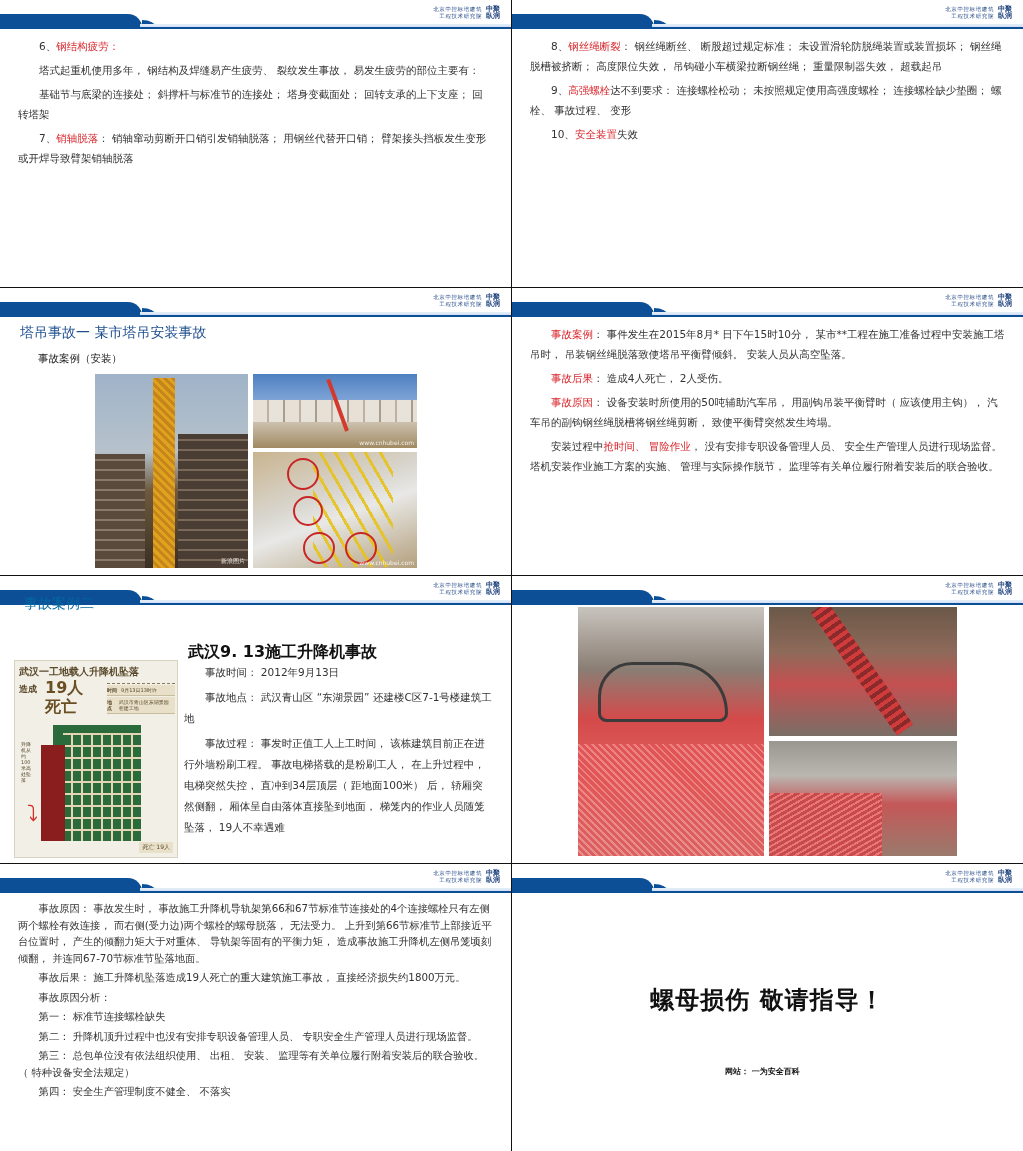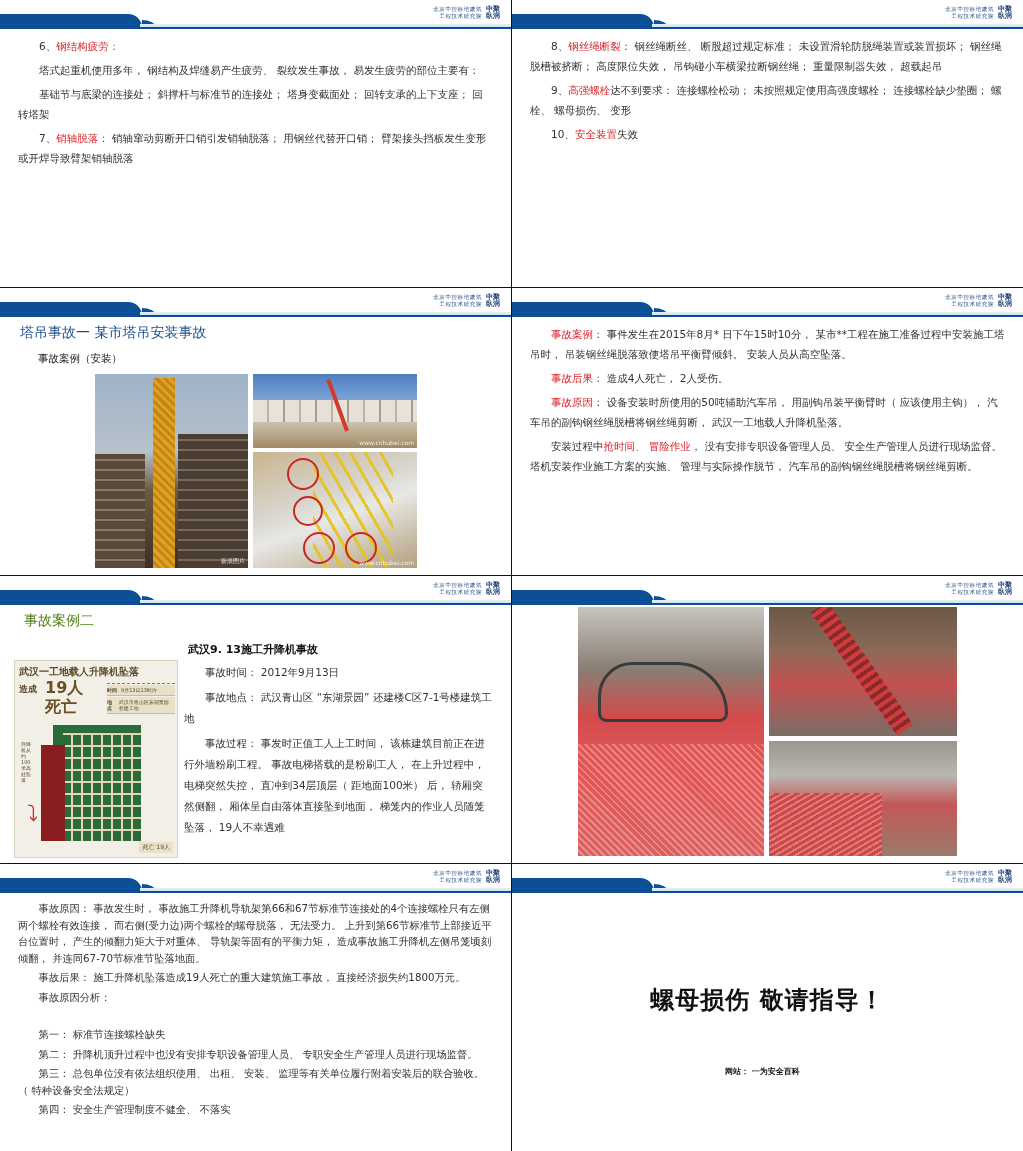--- a/index.html
+++ b/index.html
@@ -58,21 +58,21 @@
   .info .big2 { position:absolute; left:30px; top:36px; font-size: 16px; font-weight: bold; color: #6a4e24; }
   .info .tbl { position:absolute; left:92px; top:22px; width:68px; font-size:5px; color:#5a4a2c; border-top: 1px dashed #8a7a5a; }
   .info .tbl div { display:flex; gap:4px; padding:2px 0; border-bottom:1px solid #c8bc9e; background:#e8e0c8; margin-top:1px; }
   .info .tower { position:absolute; left:38px; top:64px; width:88px; height:116px; background: #2b6a3a; }
   .info .tower .grid2 { position:absolute; inset:8px 0 0 10px; background: repeating-linear-gradient(90deg, transparent 0 8px, #e4d6b4 8px 10px), repeating-linear-gradient(0deg, transparent 0 10px, #e4d6b4 10px 12px); }
   .info .lift { position:absolute; left:26px; top:84px; width:24px; height:96px; background:#8a1e1e; }
   .info .arrow { position:absolute; left:12px; top:140px; font-size:22px; color:#d42a2a; }
   .info .note { position:absolute; right:4px; bottom:4px; font-size:6px; color:#5a4a2c; background:#e8e0c8; padding:1px 3px; }
   .info .vt { position:absolute; left:6px; top:80px; width:10px; font-size:5px; color:#5a4a2c; line-height:6px; }
 
-  .case-h { position:absolute; left:188px; top:66px; font-size: 11px; font-weight: bold; color:#111; }
+  .case-h { position:absolute; left:188px; top:66px; font-size: 16px; font-weight: bold; color:#111; }
   .case-b { position:absolute; left:184px; right:18px; top:86px; font-size:10.5px; line-height:21px; color:#333; }
 
   .end-title { position:absolute; left:0; right:0; top:120px; text-align:center; font-size: 24px; font-weight: bold; color:#111; letter-spacing: 1px; }
   .end-site { position:absolute; left:213px; top:202px; font-size: 8px; font-weight: bold; color:#111; }
   .end-wm { position:absolute; left:144px; top:230px; font-size: 16px; font-style: italic; color:#5b5bd6; letter-spacing: 0.5px; }
 </style>
 </head>
 <body>
 
 <div class="grid">
@@ -112,21 +112,21 @@
             <div>工程技术研究院</div>
           </div>
         <div class="lm">
             <div>中聚</div>
             <div>臥润</div>
           </div>
       </div>
     </div>
     <div class="body">
       <div class="p"><span>8、</span><span class="red">钢丝绳断裂</span><span>： 钢丝绳断丝、 断股超过规定标准； 未设置滑轮防脱绳装置或装置损坏； 钢丝绳脱槽被挤断； 高度限位失效， 吊钩碰小车横梁拉断钢丝绳； 重量限制器失效， 超载起吊</span></div>
-      <div class="p"><span>9、</span><span class="red">高强螺栓</span><span>达不到要求： 连接螺栓松动； 未按照规定使用高强度螺栓； 连接螺栓缺少垫圈； 螺栓、 螺母损伤、 变形</span></div>
+      <div class="p"><span>9、</span><span class="red">高强螺栓</span><span>达不到要求： 连接螺栓松动； 未按照规定使用高强度螺栓； 连接螺栓缺少垫圈； 螺栓、 事故过程、 变形</span></div>
       <div class="p"><span>10、</span><span class="red">安全装置</span><span>失效</span></div>
     </div>
   </div>
 
   <div class="slide c0 r1">
     <div class="hdr">
       <div class="band"></div>
       <div class="rule2"></div>
       <div class="rule"></div>
       <div class="logo">
@@ -175,42 +175,42 @@
           </div>
         <div class="lm">
             <div>中聚</div>
             <div>臥润</div>
           </div>
       </div>
     </div>
     <div class="body">
       <div class="p"><span class="red">事故案例</span><span>： 事件发生在2015年8月* 日下午15时10分， 某市**工程在施工准备过程中安装施工塔吊时， 吊装钢丝绳脱落致使塔吊平衡臂倾斜。 安装人员从高空坠落。</span></div>
       <div class="p"><span class="red">事故后果</span><span>： 造成4人死亡， 2人受伤。</span></div>
-      <div class="p"><span class="red">事故原因</span><span>： 设备安装时所使用的50吨辅助汽车吊， 用副钩吊装平衡臂时（ 应该使用主钩）， 汽车吊的副钩钢丝绳脱槽将钢丝绳剪断， 武汉一工地载人升降机坠落。</span></div>
-      <div class="p"><span>安装过程中</span><span class="red">抢时间、 冒险作业</span><span>， 没有安排专职设备管理人员、 安全生产管理人员进行现场监督。 塔机安装作业施工方案的实施、 管理与实际操作脱节， 汽车吊的副钩钢丝绳脱槽将钢丝绳剪断。</span></div>
+      <div class="p"><span class="red">事故原因</span><span>： 设备安装时所使用的50吨辅助汽车吊， 用副钩吊装平衡臂时（ 应该使用主钩）， 汽车吊的副钩钢丝绳脱槽将钢丝绳剪断， 致使平衡臂突然发生垮塌。</span></div>
+      <div class="p"><span>安装过程中</span><span class="red">抢时间、 冒险作业</span><span>， 没有安排专职设备管理人员、 安全生产管理人员进行现场监督。 塔机安装作业施工方案的实施、 管理与实际操作脱节， 监理等有关单位履行附着安装后的联合验收。</span></div>
     </div>
   </div>
 
   <div class="slide c0 r2">
     <div class="hdr">
       <div class="band"></div>
       <div class="rule2"></div>
       <div class="rule"></div>
       <div class="logo">
         <div class="lt">
             <div>北京中控标培建筑</div>
             <div>工程技术研究院</div>
           </div>
         <div class="lm">
             <div>中聚</div>
             <div>臥润</div>
           </div>
       </div>
     </div>
-    <div class="title" style="left:24px;top:36px;color:#4d7c0f;">事故案例二</div>
+    <div class="title" style="left:24px;top:19px;color:#0369a1;">事故案例二</div>
     <div class="info">
       <div class="h1">武汉一工地载人升降机坠落</div>
       <div class="h2" style="top:22px;">造成</div>
       <div class="big" style="top:16px;">19人</div>
       <div class="big2">死亡</div>
       <div class="tbl">
         <div>
             <b>时间</b>
             <span>9月13日13时许</span>
           </div>
@@ -275,21 +275,21 @@
           </div>
         <div class="lm">
             <div>中聚</div>
             <div>臥润</div>
           </div>
       </div>
     </div>
     <div class="body" style="top:36px;line-height:16.5px;font-size:10.3px;">
       <div class="p" style="margin-bottom:3px;">事故原因： 事故发生时， 事故施工升降机导轨架第66和67节标准节连接处的4个连接螺栓只有左侧两个螺栓有效连接， 而右侧(受力边)两个螺栓的螺母脱落， 无法受力。 上升到第66节标准节上部接近平台位置时， 产生的倾翻力矩大于对重体、 导轨架等固有的平衡力矩， 造成事故施工升降机左侧吊笼顷刻倾翻， 并连同67-70节标准节坠落地面。</div>
       <div class="p" style="margin-bottom:3px;">事故后果： 施工升降机坠落造成19人死亡的重大建筑施工事故， 直接经济损失约1800万元。</div>
-      <div class="p" style="margin-bottom:21px;">事故原因分析：</div>
+      <div class="p" style="margin-bottom:3px;">事故原因分析：</div>
       <div class="p" style="margin-bottom:3px;">第一： 标准节连接螺栓缺失</div>
       <div class="p" style="margin-bottom:3px;">第二： 升降机顶升过程中也没有安排专职设备管理人员、 专职安全生产管理人员进行现场监督。</div>
       <div class="p" style="margin-bottom:3px;">第三： 总包单位没有依法组织使用、 出租、 安装、 监理等有关单位履行附着安装后的联合验收。 （ 特种设备安全法规定）</div>
       <div class="p" style="margin-bottom:5px;">第四： 安全生产管理制度不健全、 不落实</div>
     </div>
   </div>
 
   <div class="slide c1 r3">
     <div class="hdr">
       <div class="band"></div>

